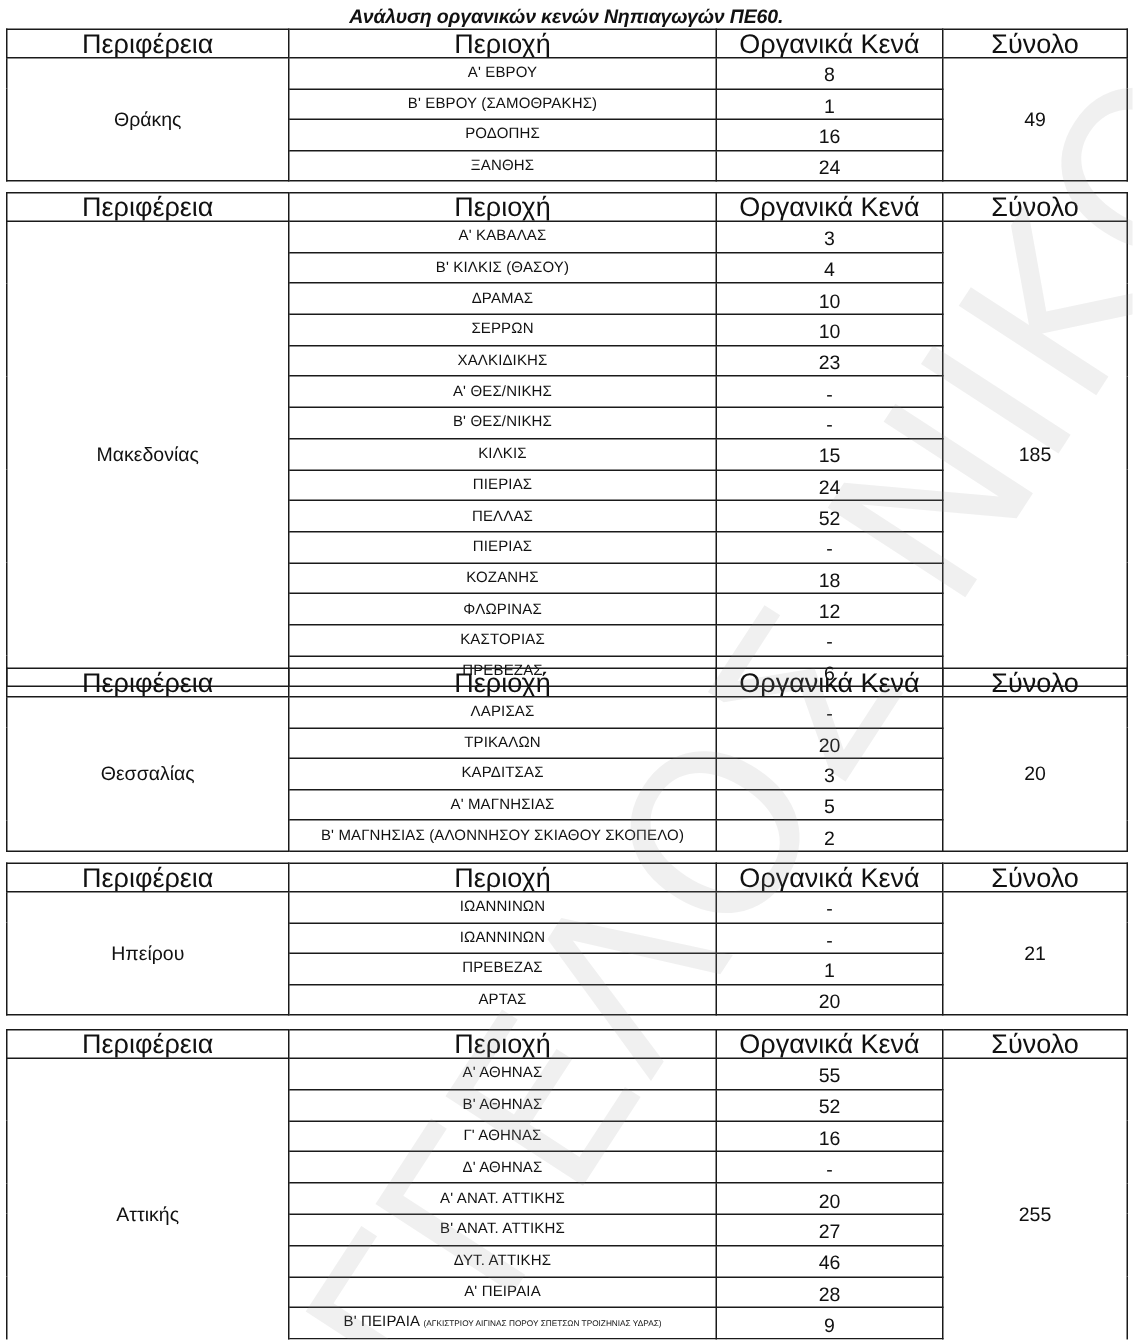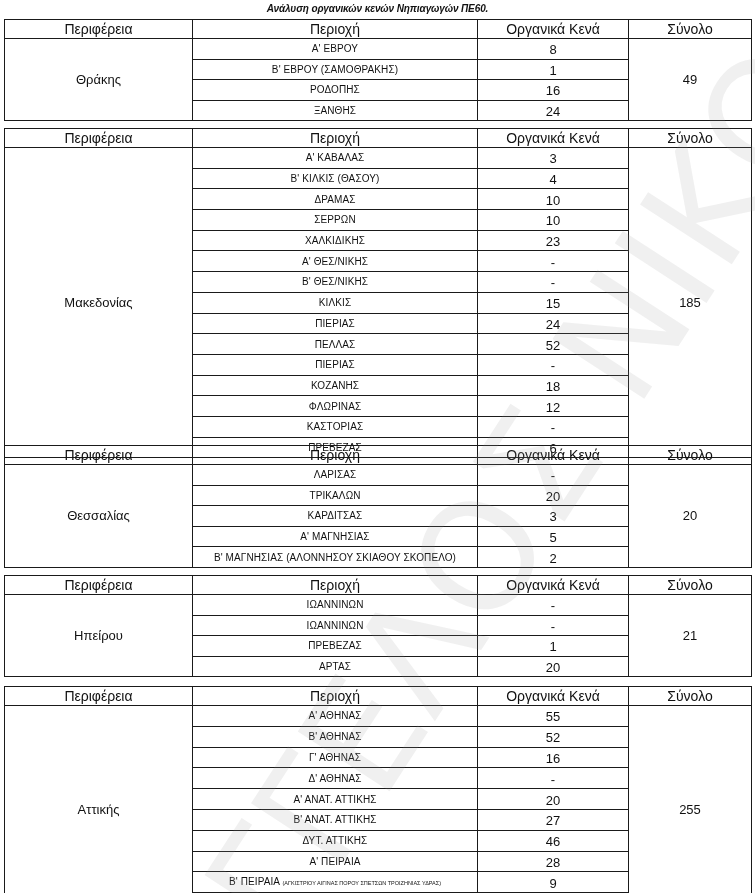--- a/index.html
+++ b/index.html
@@ -2,35 +2,35 @@
 <html><head>
 <meta charset="utf-8">
 <style>
   html, body { margin: 0; padding: 0; background: #ffffff; }
   body {
     width: 755px; height: 893px; position: relative; overflow: hidden;
     font-family: "Liberation Sans", "DejaVu Sans", sans-serif; color: #111;
   }
   .title {
     position: absolute; left: 0; top: 3px; width: 755px; text-align: center;
-    font-size: 10px; font-weight: bold; font-style: italic; letter-spacing: -0.1px;
+    font-size: 13px; font-weight: bold; font-style: italic; letter-spacing: -0.1px;
   }
   .tbl {
     position: absolute; left: 4px; width: 747px;
     border-collapse: collapse; table-layout: fixed;
   }
   .tbl col.c1 { width: 188px; }
   .tbl col.c2 { width: 285px; }
   .tbl col.c3 { width: 151px; }
   .tbl col.c4 { width: 123px; }
   .tbl th, .tbl td {
     border: 1px solid #1a1a1a; padding: 0; text-align: center; vertical-align: middle;
     overflow: hidden; white-space: nowrap;
   }
-  .tbl th { font-weight: normal; font-size: 14px; height: 18px; line-height: 17px; }
+  .tbl th { font-weight: normal; font-size: 18px; height: 18px; line-height: 17px; }
   .tbl td { height: 17.6px; line-height: 17px; }
   .tbl td.area { font-size: 10px; letter-spacing: 0.1px; }
   .tbl td.area .note { font-weight: normal; }
   .tbl td.area .note.small { font-size: 5.5px; letter-spacing: 0; }
   .tbl td.val { font-size: 13px; padding-top: 2px; }
   .tbl td.region, .tbl td.total { font-size: 13px; }
   #t1 { top: 19px; }
   #t2 { top: 128px; }
   #t3 { top: 445px; }
   #t4 { top: 575px; }

